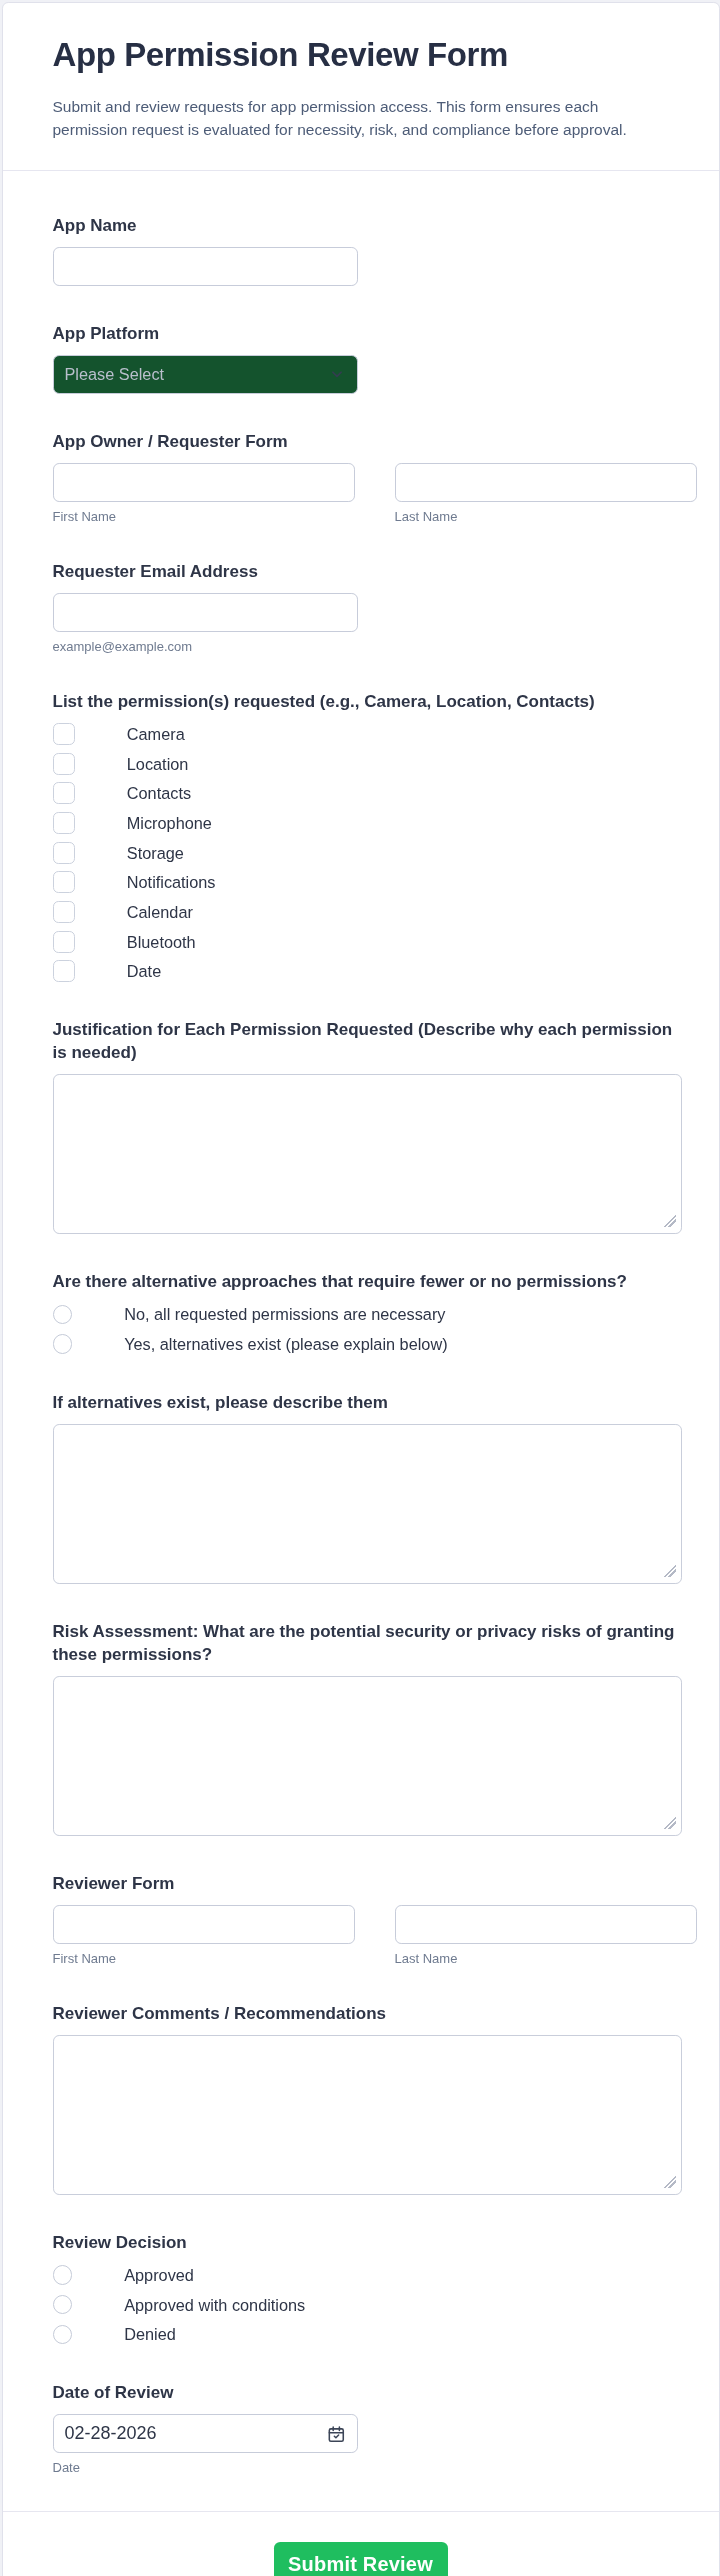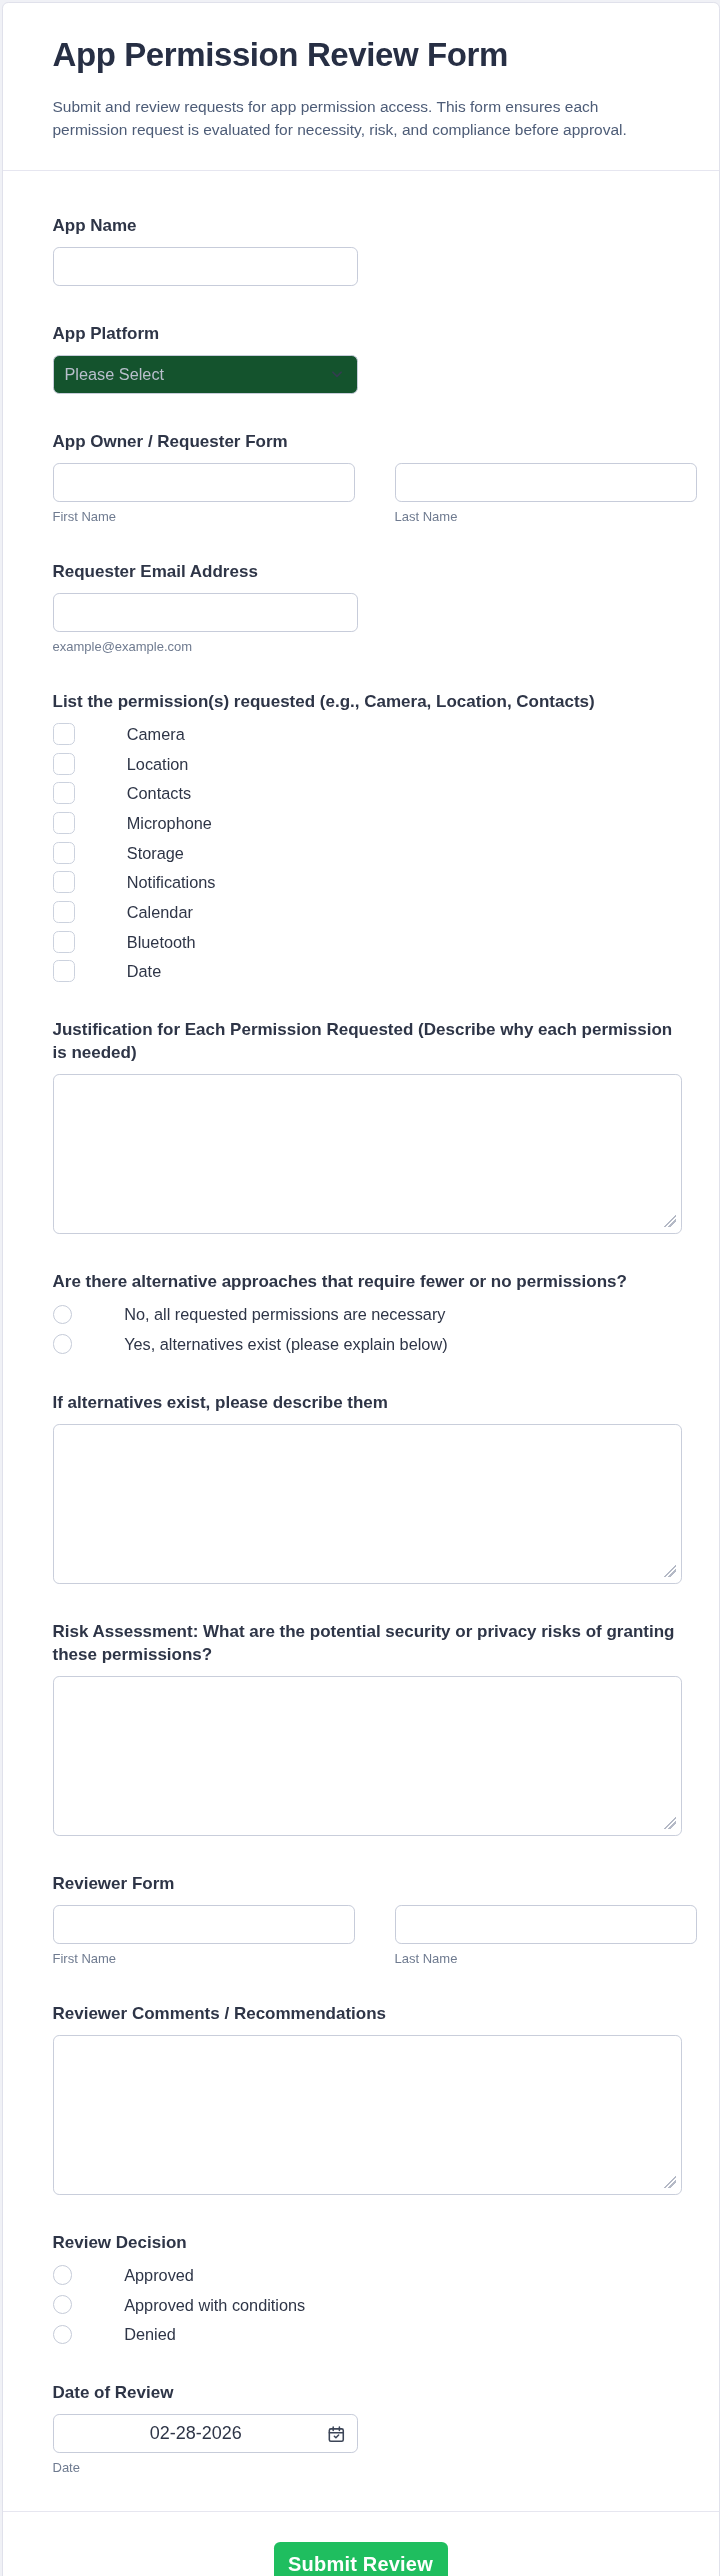--- a/index.html
+++ b/index.html
@@ -140,21 +140,20 @@
     padding: 0 11px;
   }
   .date-box input {
     border: none; outline: none;
     flex: 1 1 auto;
     font-family: inherit;
     font-size: 18px;
     color: #2e3547;
     min-width: 0;
     background: transparent;
-    text-align: center;
   }
   .calendar-icon { width: 18.6px; height: 18.6px; flex: 0 0 auto; cursor: pointer; }
   
   .form-footer {
     margin-top: 7.7px;
     border-top: 1.5px solid #e6e6f0;
     padding: 29.4px 0 60px 0;
     display: flex;
     justify-content: center;
   }

